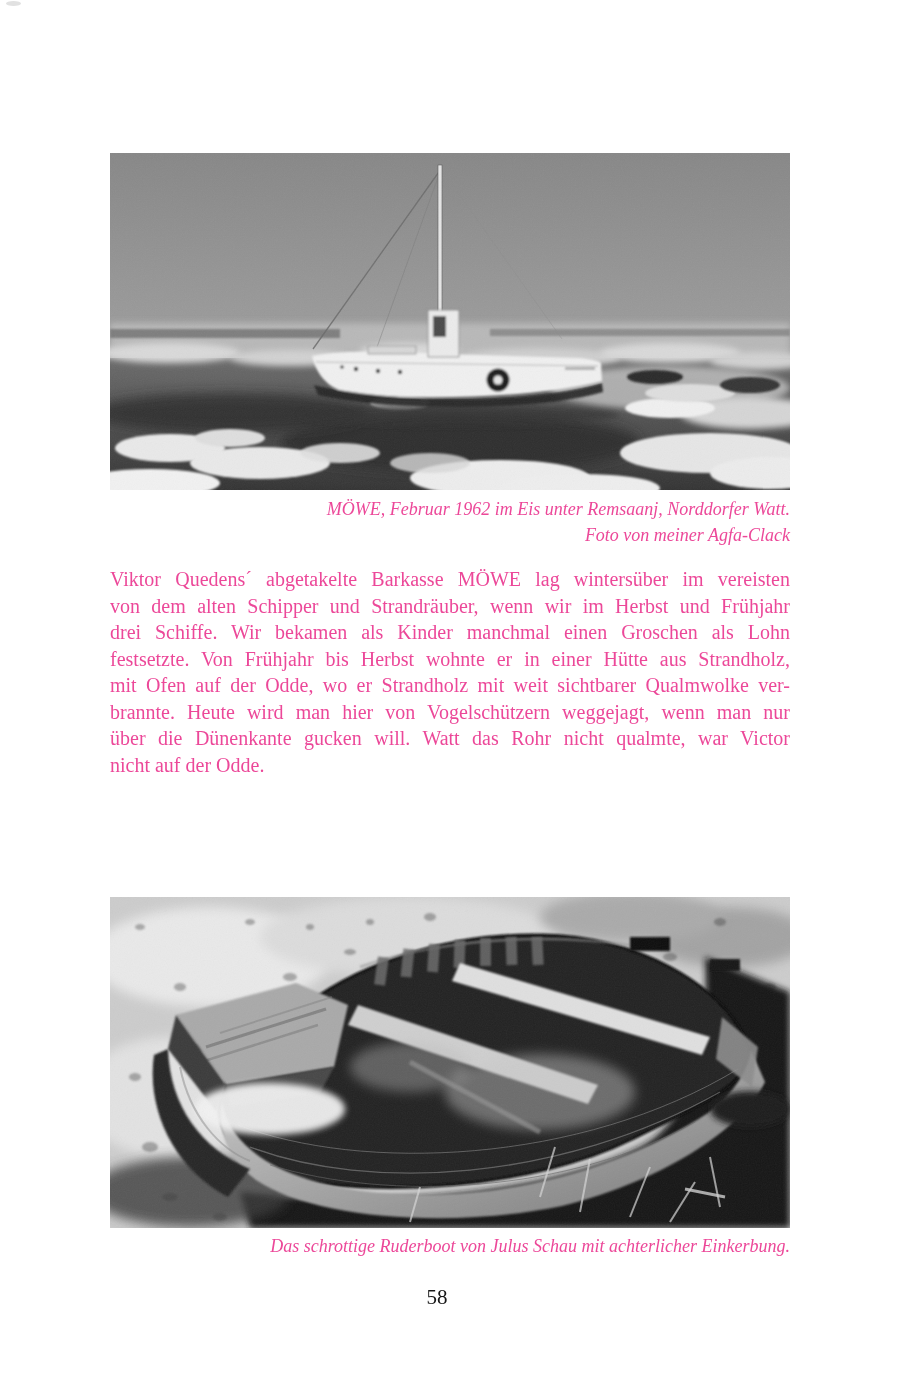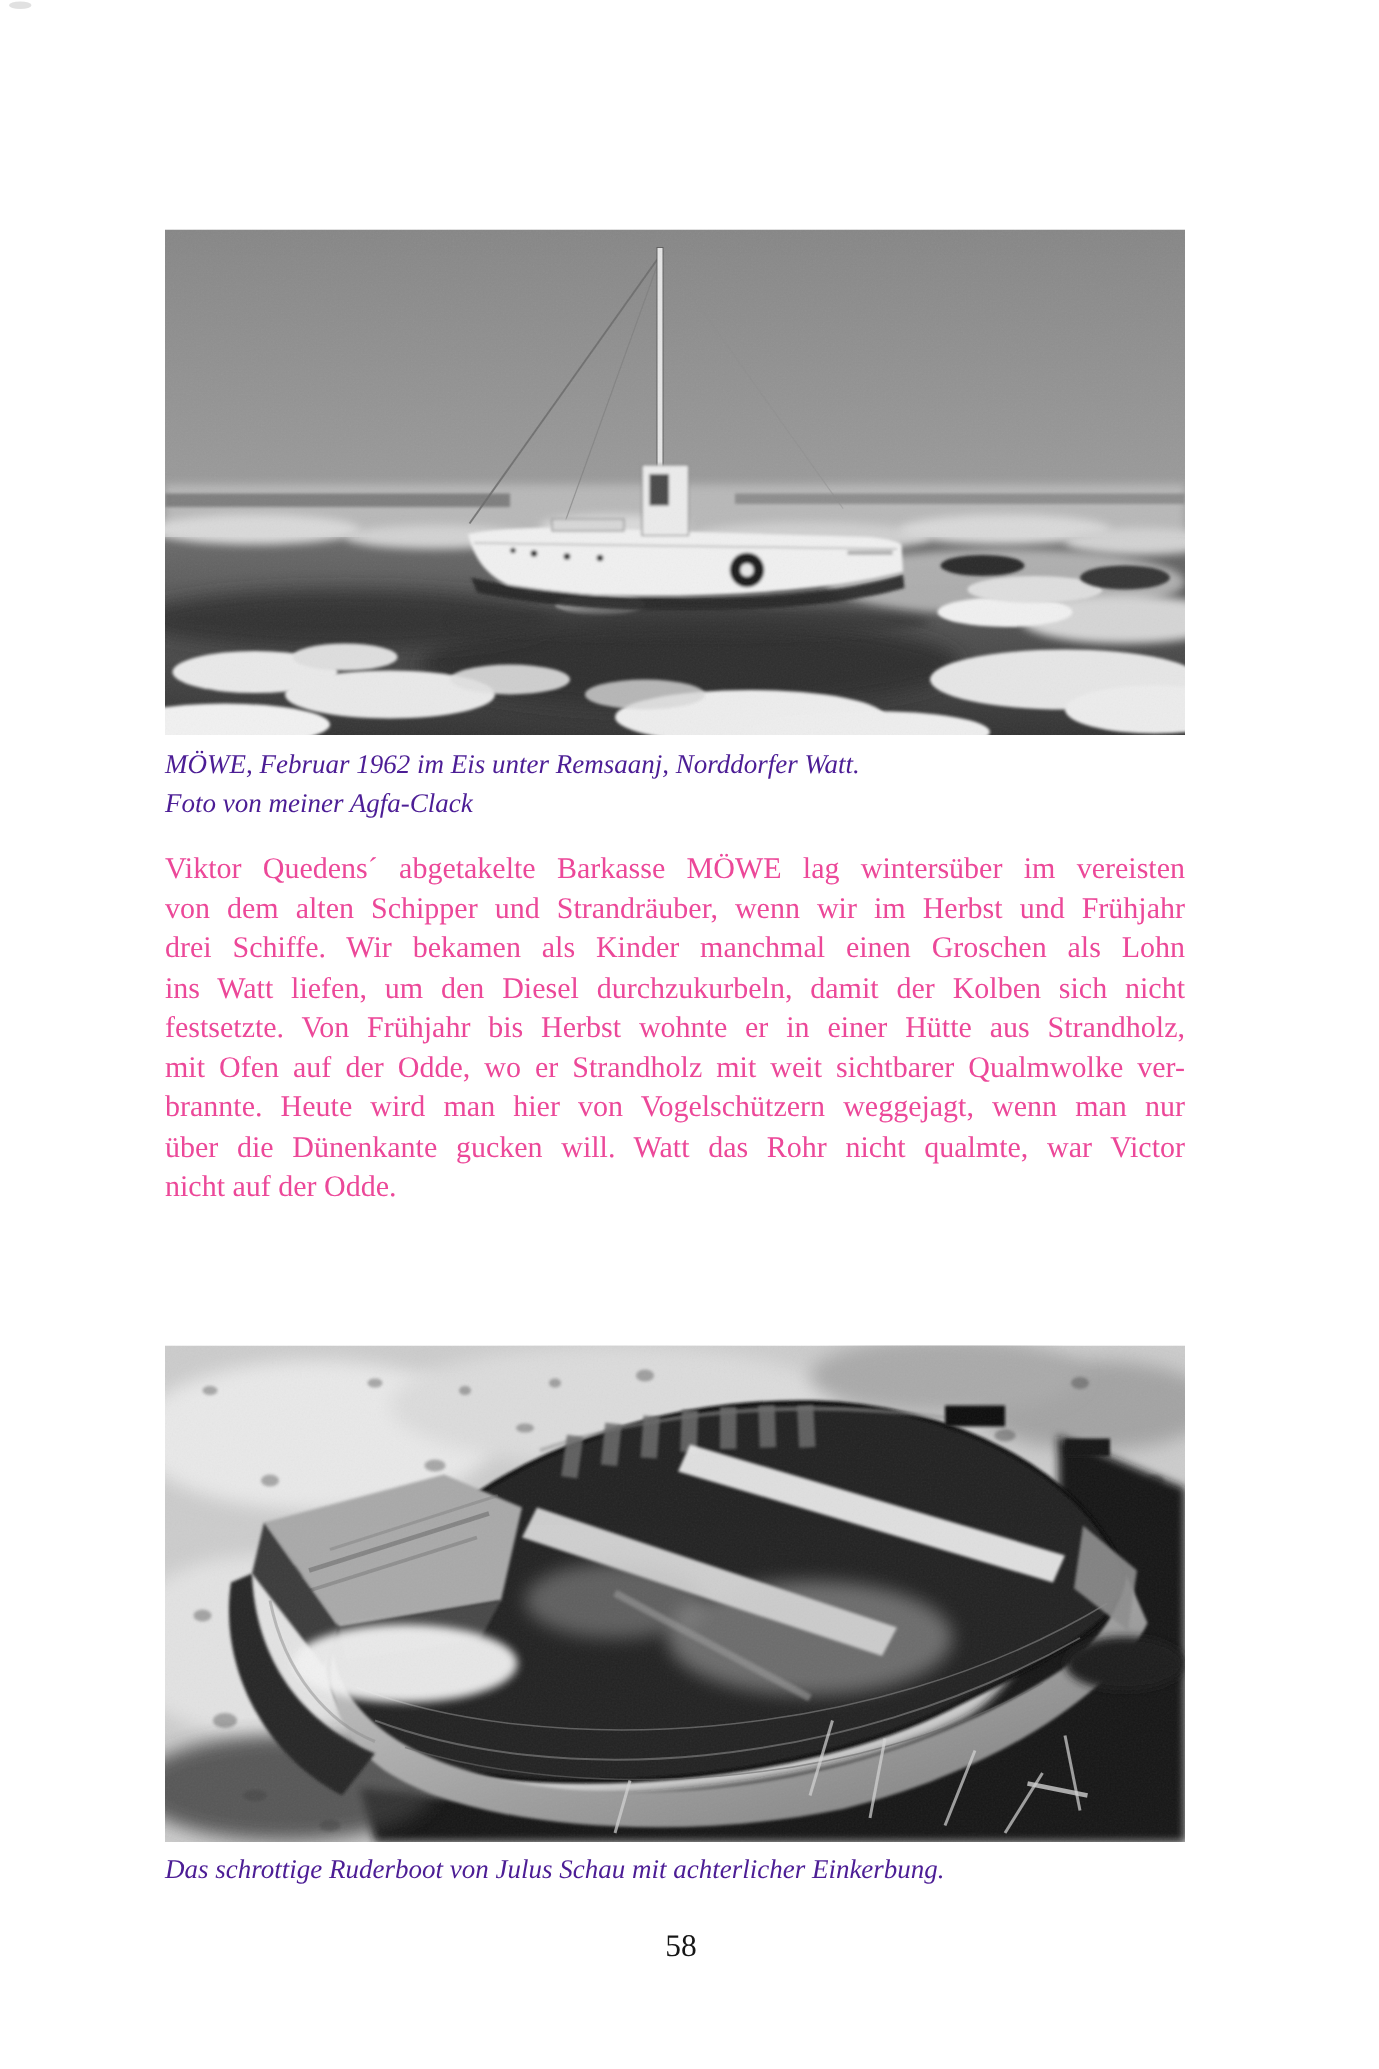--- a/index.html
+++ b/index.html
@@ -3,29 +3,29 @@
 <meta charset="utf-8">
 <style>
   html,body{margin:0;padding:0;background:#ffffff;}
   .page{position:relative;width:919px;height:1379px;background:#ffffff;overflow:hidden;
         font-family:"Liberation Serif","DejaVu Serif",serif;color:#111;}
   .speck{position:absolute;left:6px;top:1px;width:15px;height:5px;background:#c9c9c9;
          border-radius:50%;opacity:.55;}
   figure.photo{position:absolute;margin:0;padding:0;line-height:0;}
   .photo1{left:110px;top:153px;width:680px;height:337px;}
   .photo2{left:110px;top:897px;width:680px;height:331px;}
-  .caption{position:absolute;left:110px;width:680px;text-align:left;font-style:italic;
-           font-size:18px;line-height:25.5px;color:#4c1d95;}
+  .caption{position:absolute;left:110px;width:680px;text-align:right;font-style:italic;
+           font-size:18px;line-height:25.5px;color:#ec4899;}
   .cap1{top:497px;}
   .cap2{top:1234px;}
   .bodytext{position:absolute;left:110px;top:566px;width:680px;font-size:20px;
             line-height:26.55px;color:#ec4899;}
   .bodyline{text-align:justify;text-align-last:justify;white-space:nowrap;overflow:hidden;height:26.55px;}
   .bodyline.last{text-align-last:left;}
-  .pagenum{position:absolute;left:114px;top:1285px;width:680px;text-align:center;
+  .pagenum{position:absolute;left:97px;top:1285px;width:680px;text-align:center;
            font-size:21px;color:#161616;}
 </style>
 </head>
 <body>
 
 <div class="page">
 
   <div class="speck"></div>
 
   <figure class="photo photo1">
@@ -109,21 +109,20 @@
 
   <div class="caption cap1">
     <div>MÖWE, Februar 1962 im Eis unter Remsaanj, Norddorfer Watt.</div>
     <div>Foto von meiner Agfa-Clack</div>
   </div>
 
   <div class="bodytext">
     <div class="bodyline">Viktor Quedens´ abgetakelte Barkasse MÖWE lag wintersüber im vereisten</div>
     <div class="bodyline">von dem alten Schipper und Strandräuber, wenn wir im Herbst und Frühjahr</div>
     <div class="bodyline">drei Schiffe. Wir bekamen als Kinder manchmal einen Groschen als Lohn</div>
-    <div class="bodyline">ins Watt liefen, um den Diesel durchzukurbeln, damit der Kolben sich nicht</div>
     <div class="bodyline">festsetzte. Von Frühjahr bis Herbst wohnte er in einer Hütte aus Strandholz,</div>
     <div class="bodyline">mit Ofen auf der Odde, wo er Strandholz mit weit sichtbarer Qualmwolke ver-</div>
     <div class="bodyline">brannte. Heute wird man hier von Vogelschützern weggejagt, wenn man nur</div>
     <div class="bodyline">über die Dünenkante gucken will. Watt das Rohr nicht qualmte, war Victor</div>
     <div class="bodyline last">nicht auf der Odde.</div>
   </div>
 
   <figure class="photo photo2">
     <svg viewBox="0 0 680 331" width="680" height="331" preserveAspectRatio="none">
       <defs>

